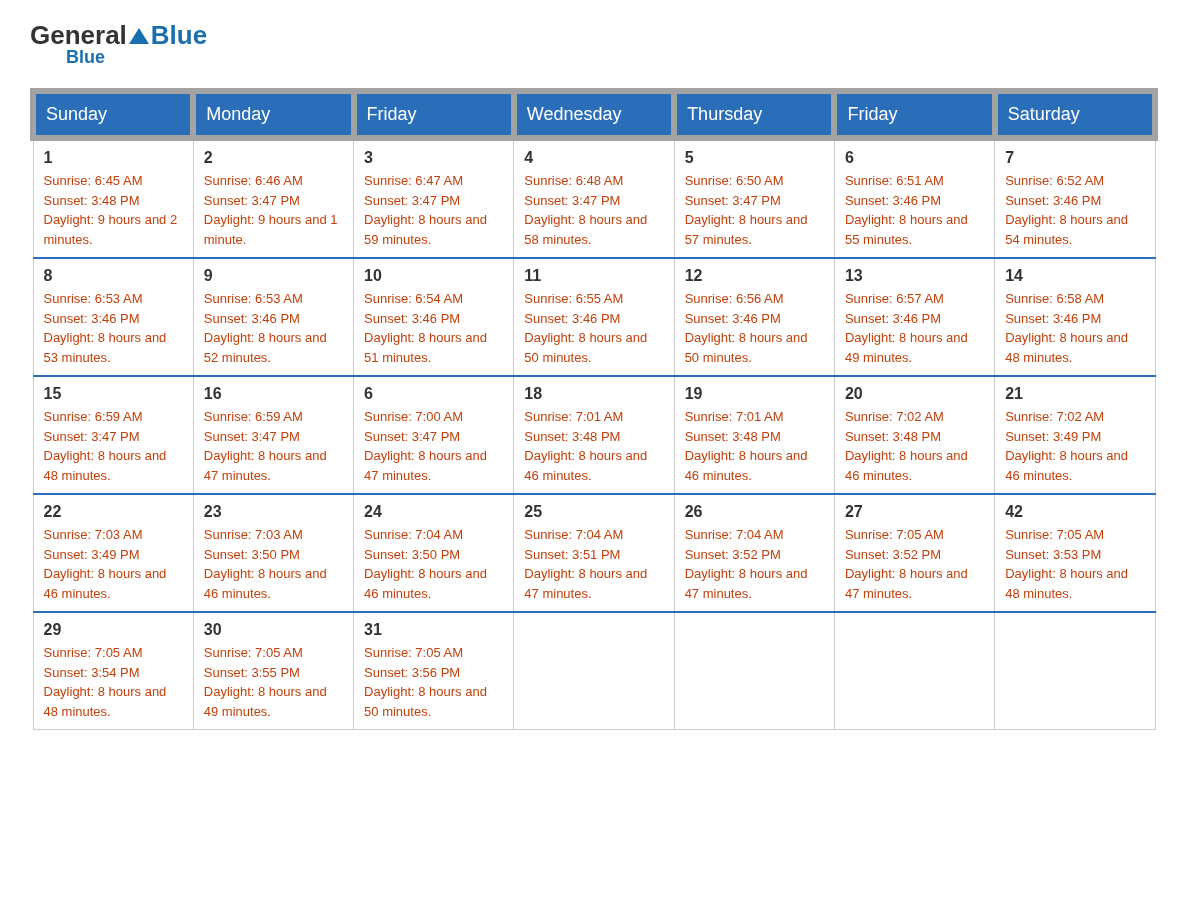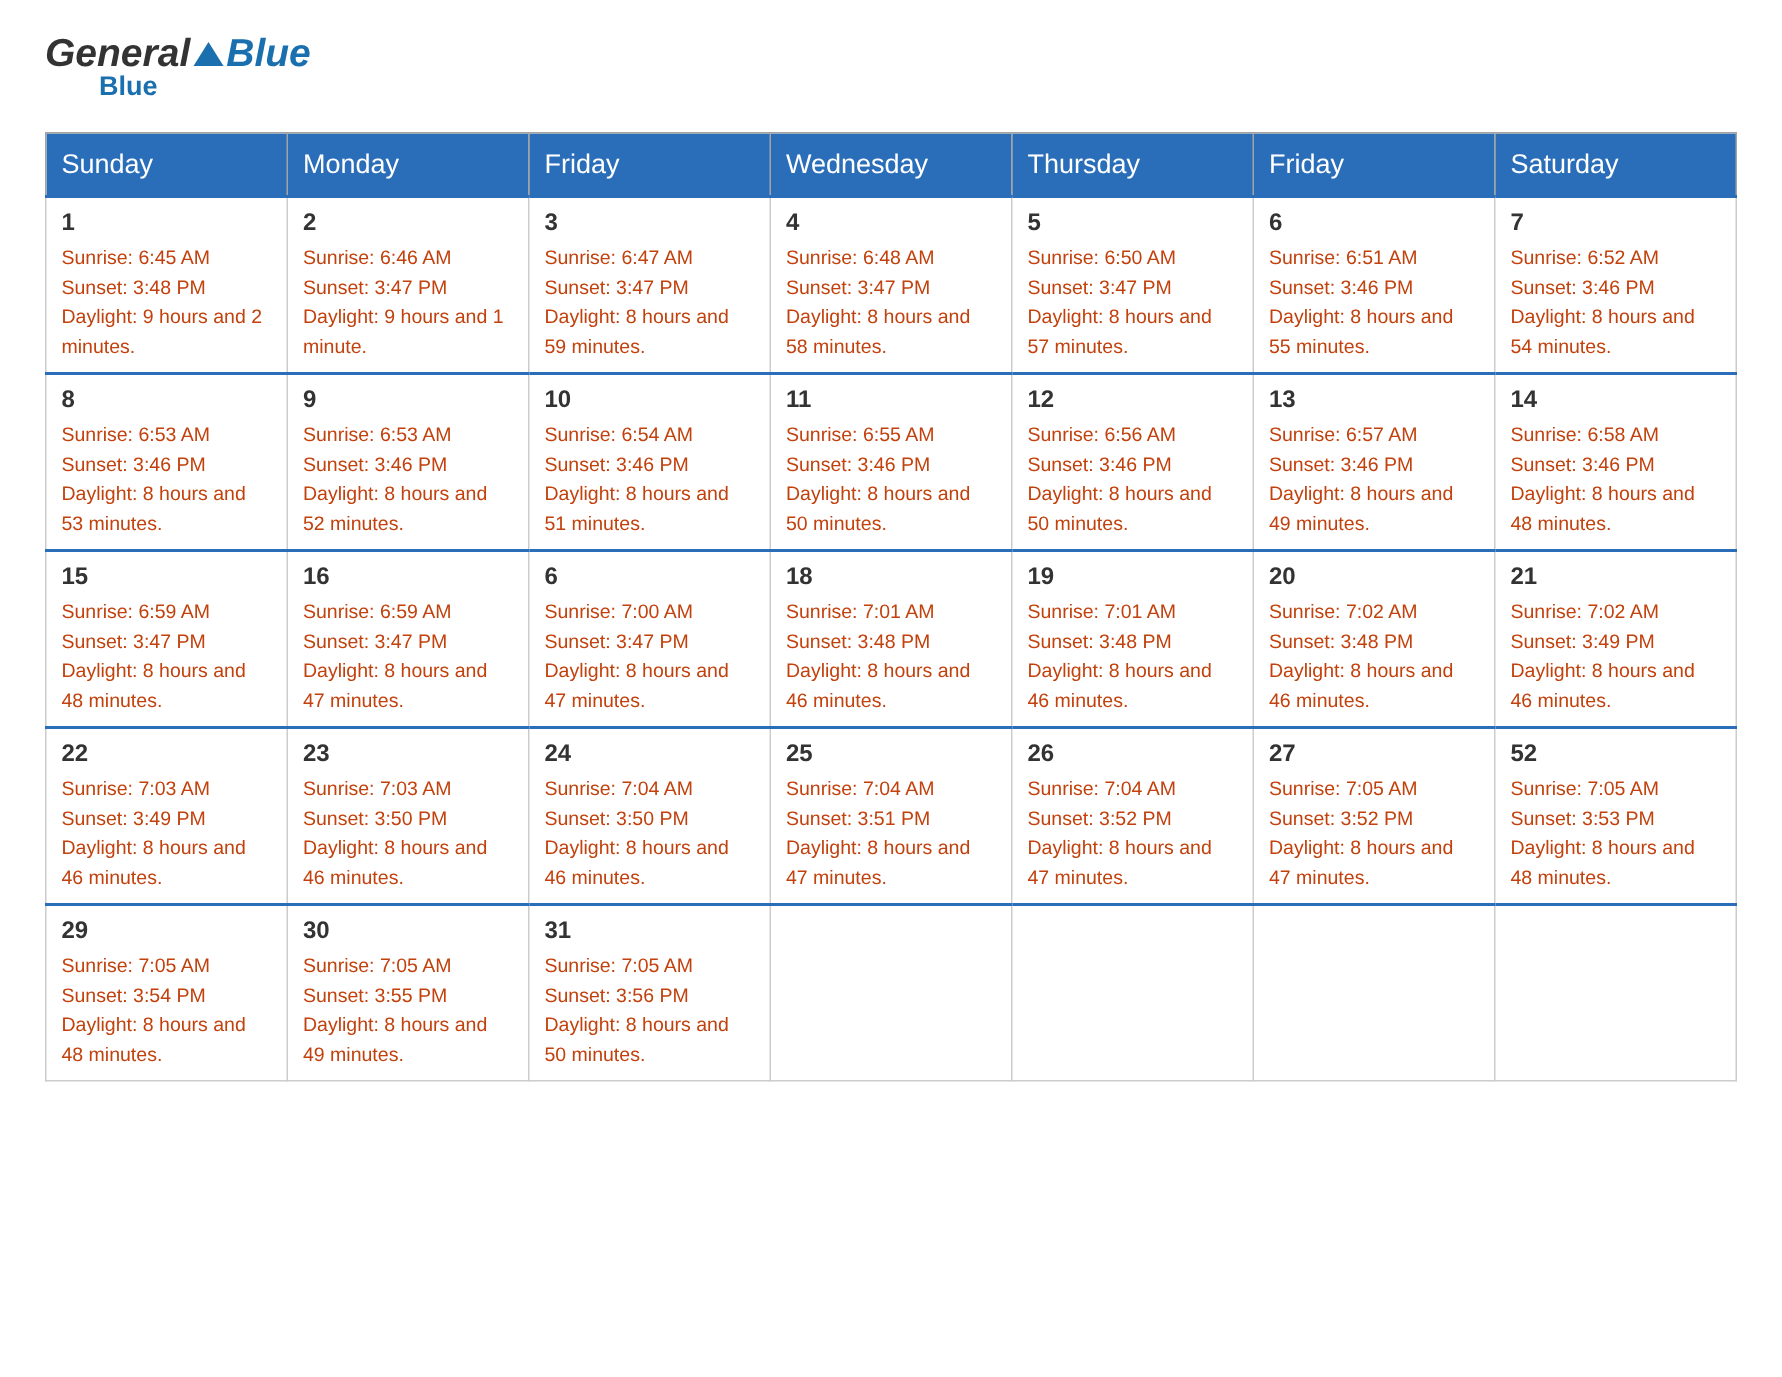--- a/index.html
+++ b/index.html
@@ -20,21 +20,20 @@
       display: flex;
       flex-direction: column;
       align-items: flex-start;
     }
     .logo-text {
       display: flex;
       align-items: center;
       font-size: 26px;
       font-weight: bold;
       color: #333;
-      font-style: italic;
     }
     .logo-general { color: #333; }
     .logo-blue { color: #1a6faf; }
     .logo-triangle {
       width: 0;
       height: 0;
       border-left: 10px solid transparent;
       border-right: 10px solid transparent;
       border-top: 16px solid #1a6faf;
       margin: 0 2px;
@@ -67,21 +66,21 @@
       border-collapse: collapse;
       table-layout: fixed;
     }
     thead tr th {
       background-color: #2a6eba;
       color: #fff;
       font-size: 18px;
       font-weight: normal;
       text-align: left;
       padding: 10px 10px;
-      border: 1px solid #a3a3a3;
+      border: 6px solid #a3a3a3;
     }
     tbody tr td {
       vertical-align: top;
       padding: 8px 10px;
       border: 1px solid #ccc;
       border-top: 2px solid #2a6eba;
       font-size: 13.5px;
       color: #333;
       min-height: 110px;
       height: 110px;
@@ -246,21 +245,21 @@
         </td>
         <td>
           <span class="day-number">26</span>
           <div class="day-info">Sunrise: 7:04 AM<br>Sunset: 3:52 PM<br>Daylight: 8 hours and 47 minutes.</div>
         </td>
         <td>
           <span class="day-number">27</span>
           <div class="day-info">Sunrise: 7:05 AM<br>Sunset: 3:52 PM<br>Daylight: 8 hours and 47 minutes.</div>
         </td>
         <td>
-          <span class="day-number">52</span>
+          <span class="day-number">42</span>
           <div class="day-info">Sunrise: 7:05 AM<br>Sunset: 3:53 PM<br>Daylight: 8 hours and 48 minutes.</div>
         </td>
       </tr>
       <tr>
         <td>
           <span class="day-number">29</span>
           <div class="day-info">Sunrise: 7:05 AM<br>Sunset: 3:54 PM<br>Daylight: 8 hours and 48 minutes.</div>
         </td>
         <td>
           <span class="day-number">30</span>

